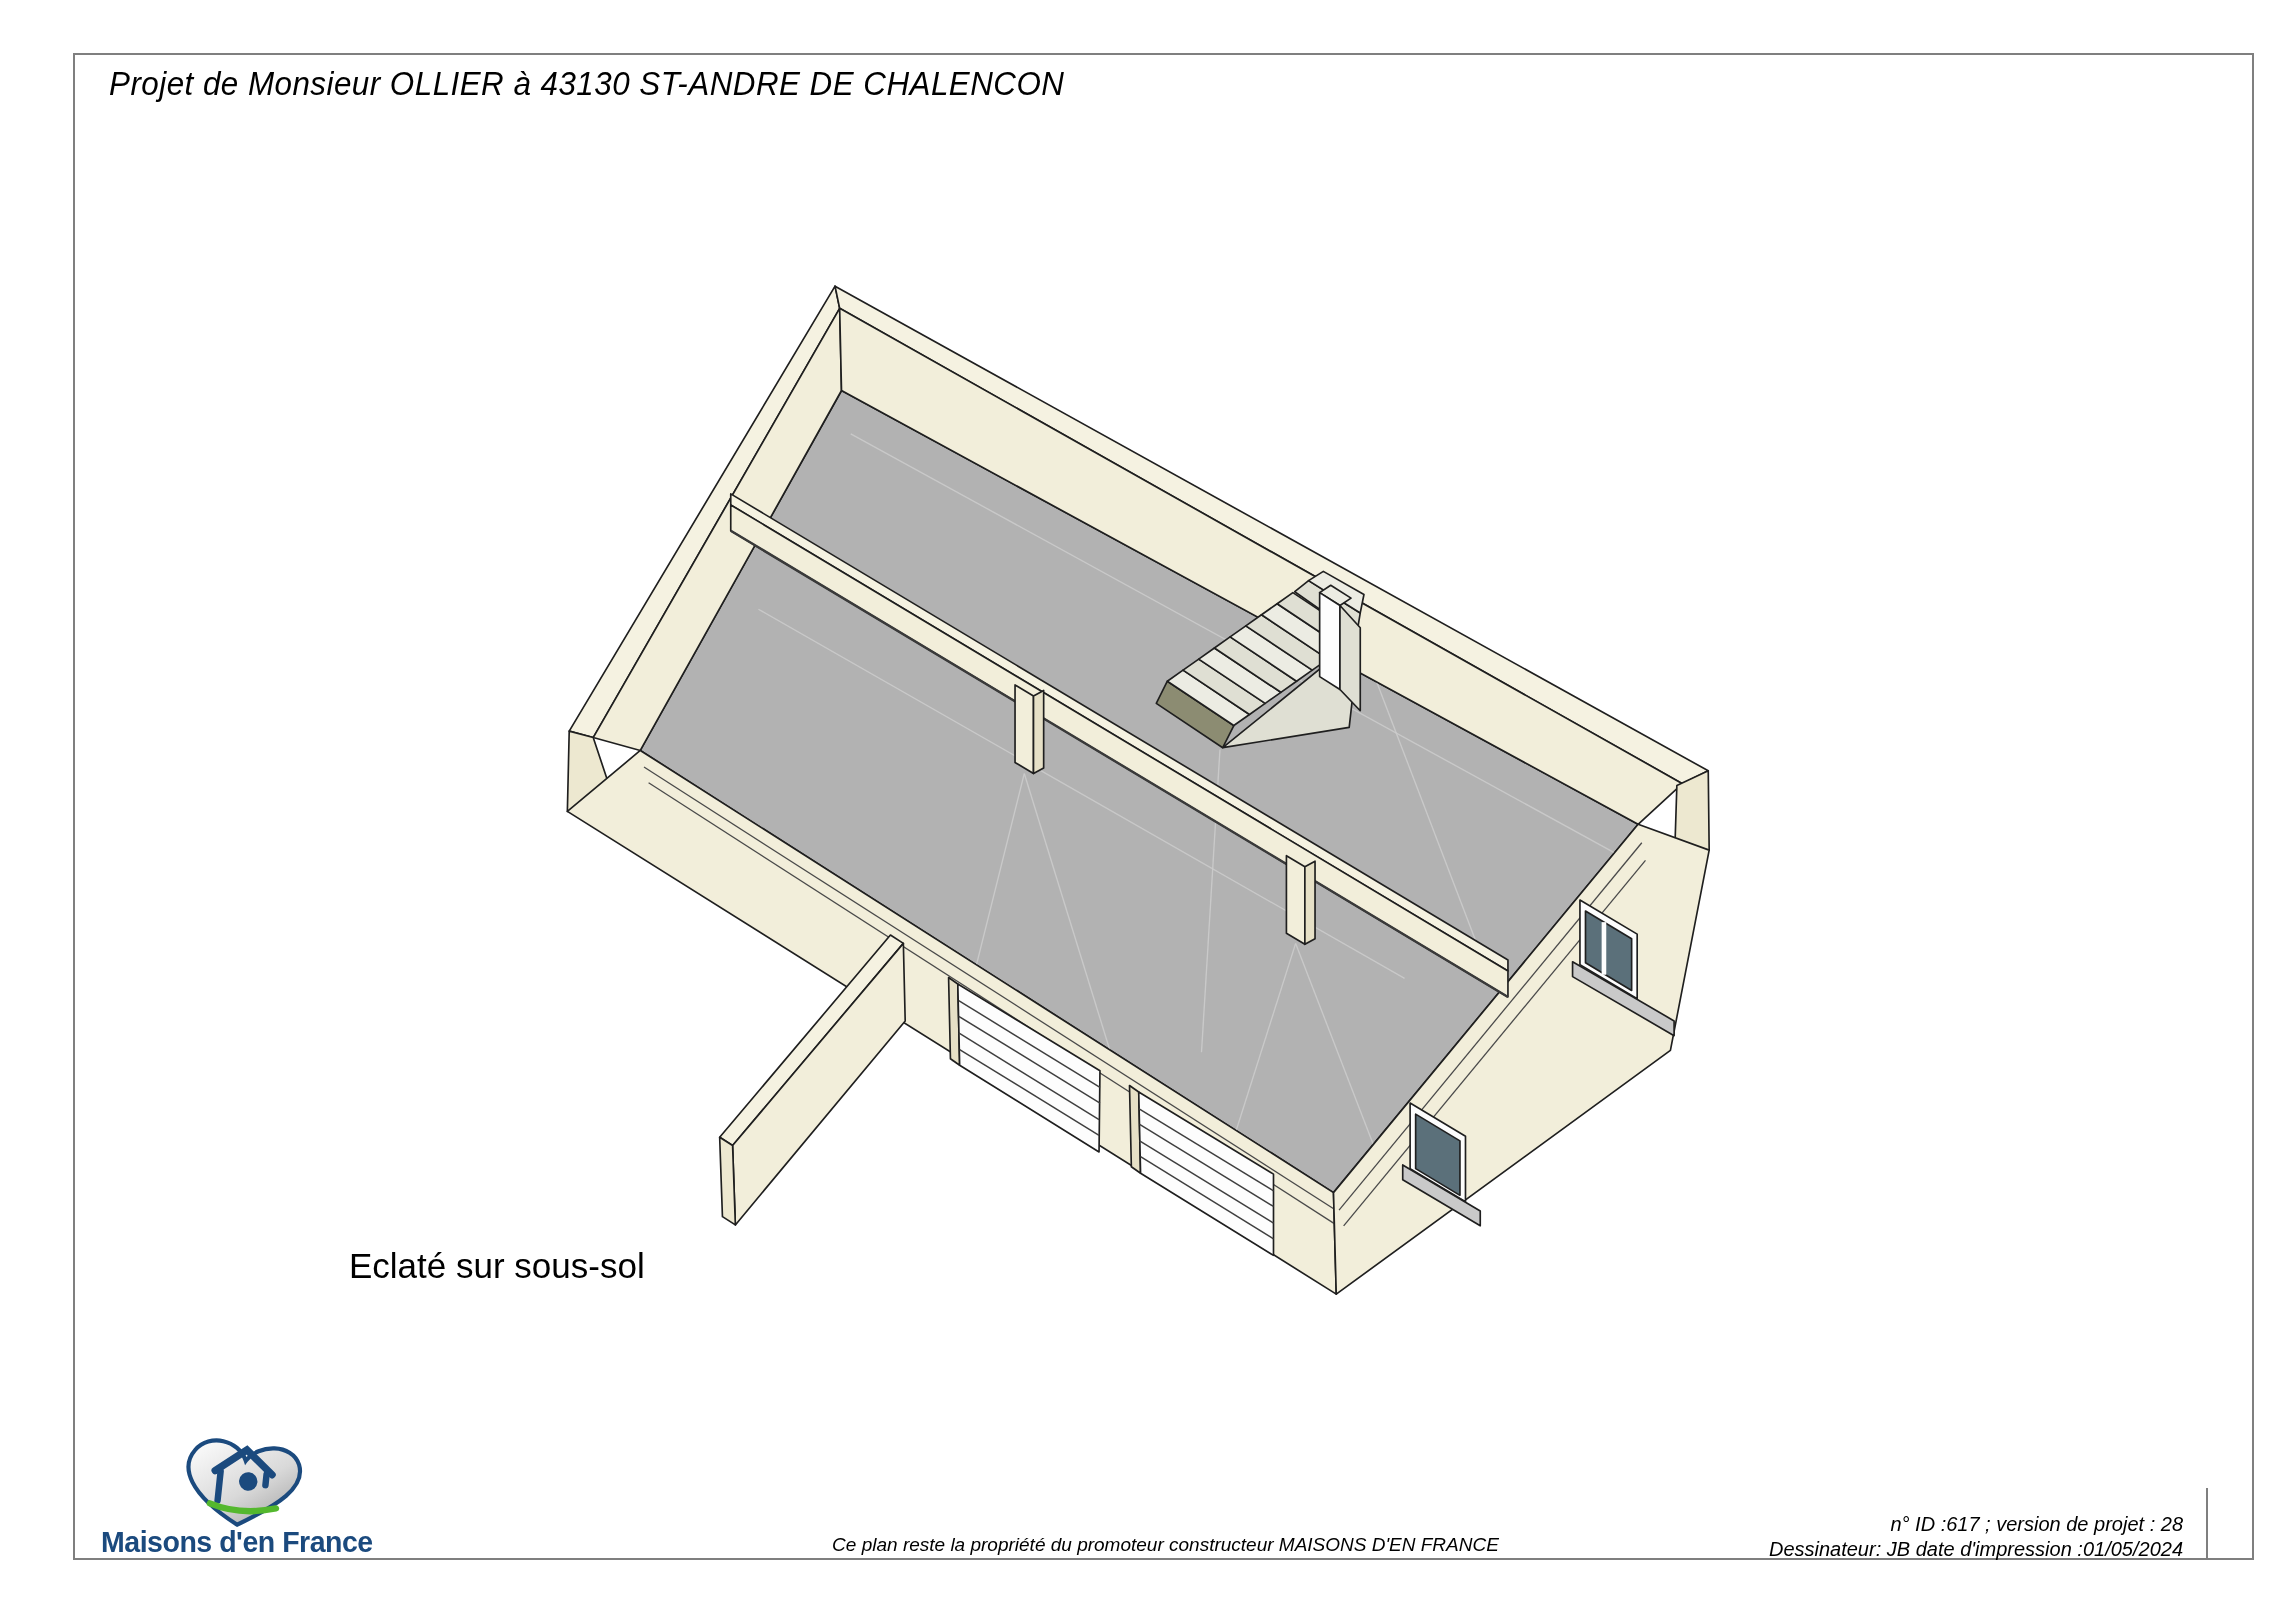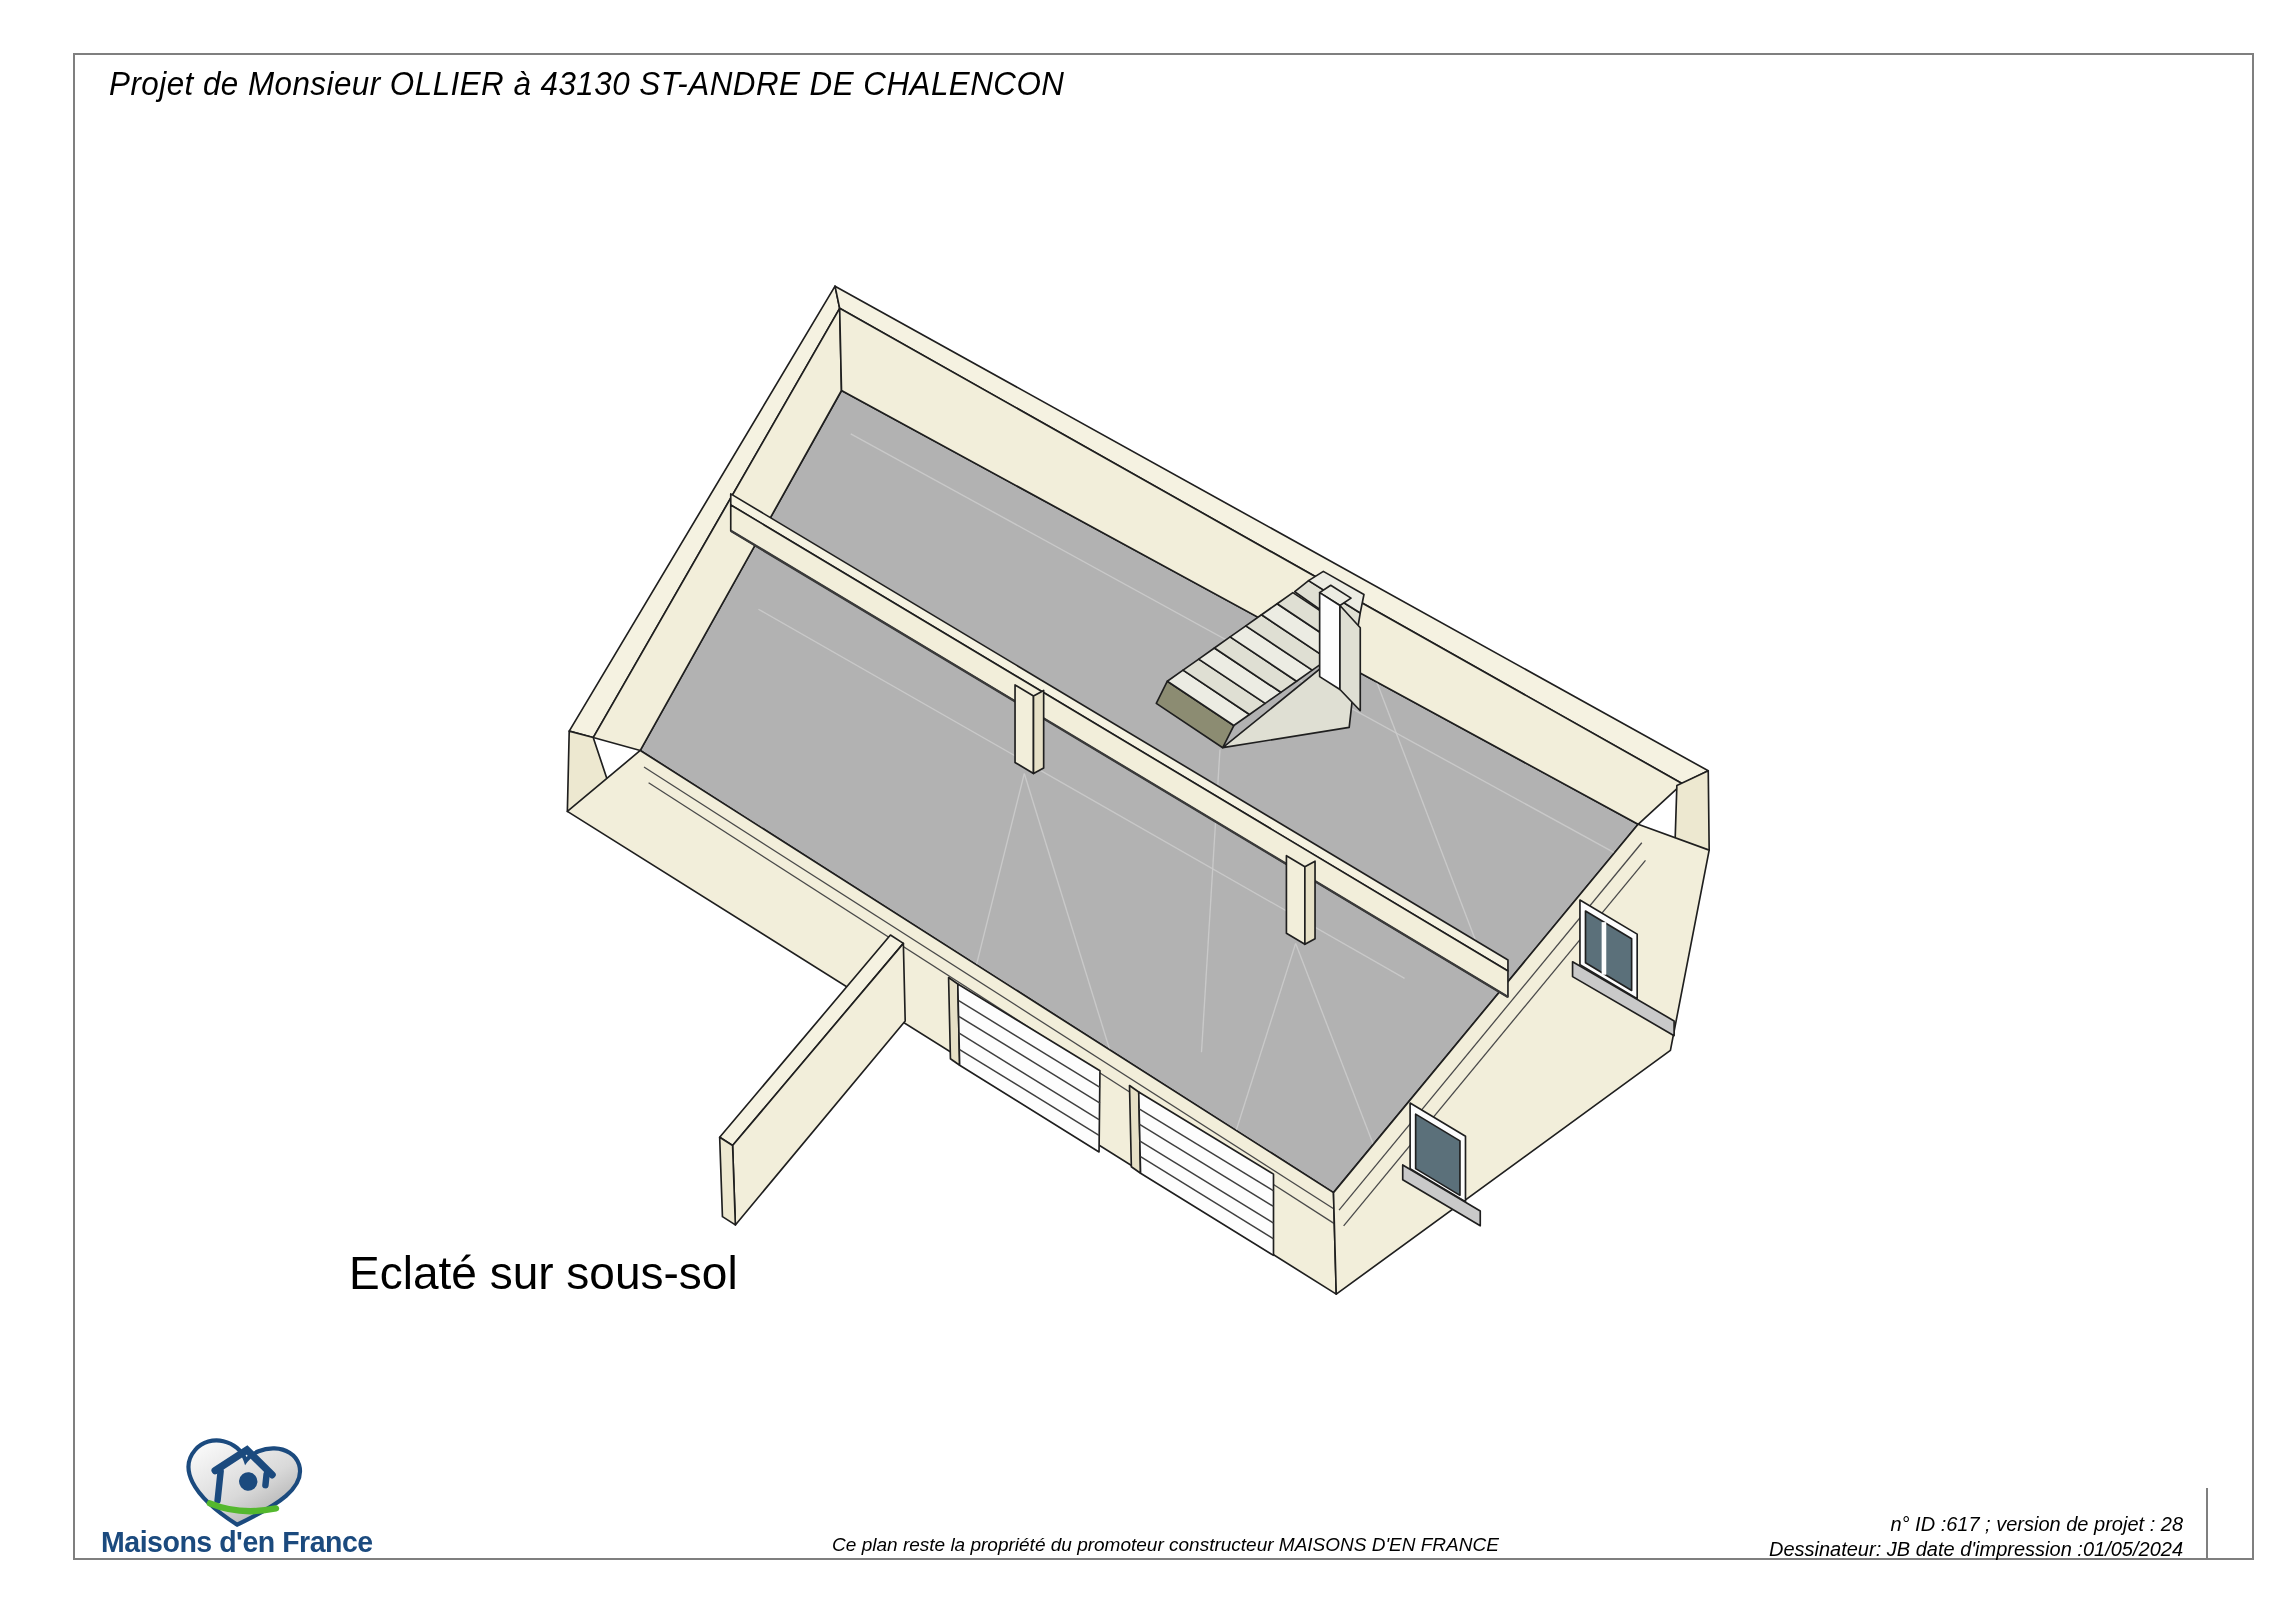--- a/index.html
+++ b/index.html
@@ -2,21 +2,21 @@
 <html style="--frame: #7f7f7f; --outline: #1f1f1f; --wall-top: #f5f2e1; --wall-light: #f2eeda; --wall-mid: #ede8d0; --wall-dark: #e6e0c6; --floor: #b2b2b2; --door-white: #fdfdfd; --glass: #5b707a; --sill: #c9c9c9; --step-top: #ecece3; --step-face: #dfdfd3; --step-dark: #8c8c72; --faint-line: #cdcdcd; --brand-navy: #1b4a7e; --brand-green: #54b82e; --heart-silver: #b9b9b9;font-size:14.8px"><head>
 <meta charset="utf-8">
 <style>
   html,body{margin:0;padding:0;background:#ffffff;}
   .page{position:relative;width:2291px;height:1620px;background:#ffffff;overflow:hidden;
         font-family:"Liberation Sans", sans-serif;color:#000;margin-left:20px;}
   .frame{position:absolute;left:53px;top:53px;width:2181px;height:1507px;
          border:2.8px solid var(--frame,#7f7f7f);box-sizing:border-box;}
   .title{position:absolute;left:89px;top:65px;font-size:33px;font-style:italic;
          white-space:nowrap;transform:scaleX(.95);transform-origin:left top;letter-spacing:0.5px;}
-  .drawing-label{position:absolute;left:329px;top:1246px;font-size:46px;white-space:nowrap;}
+  .drawing-label{position:absolute;left:329px;top:1246px;font-size:35px;white-space:nowrap;}
   .footer-center{position:absolute;left:0;right:0;top:1534px;text-align:center;
                  font-size:19px;font-style:italic;}
   .footer-right{position:absolute;right:128px;top:1512px;text-align:right;
                 font-size:20px;font-style:italic;line-height:25px;white-space:nowrap;}
   .tb-divider{position:absolute;left:2186px;top:1488px;width:1.8px;height:72px;
               background:var(--frame,#7f7f7f);}
   .logo{position:absolute;left:78px;top:1426px;width:295px;height:138px;}
   .brand{position:absolute;left:81px;top:1525px;font-size:30px;font-weight:bold;
          color:var(--brand-navy,#1b4a7e);white-space:nowrap;transform:scaleX(.95);
          transform-origin:left top;letter-spacing:-0.5px;}

